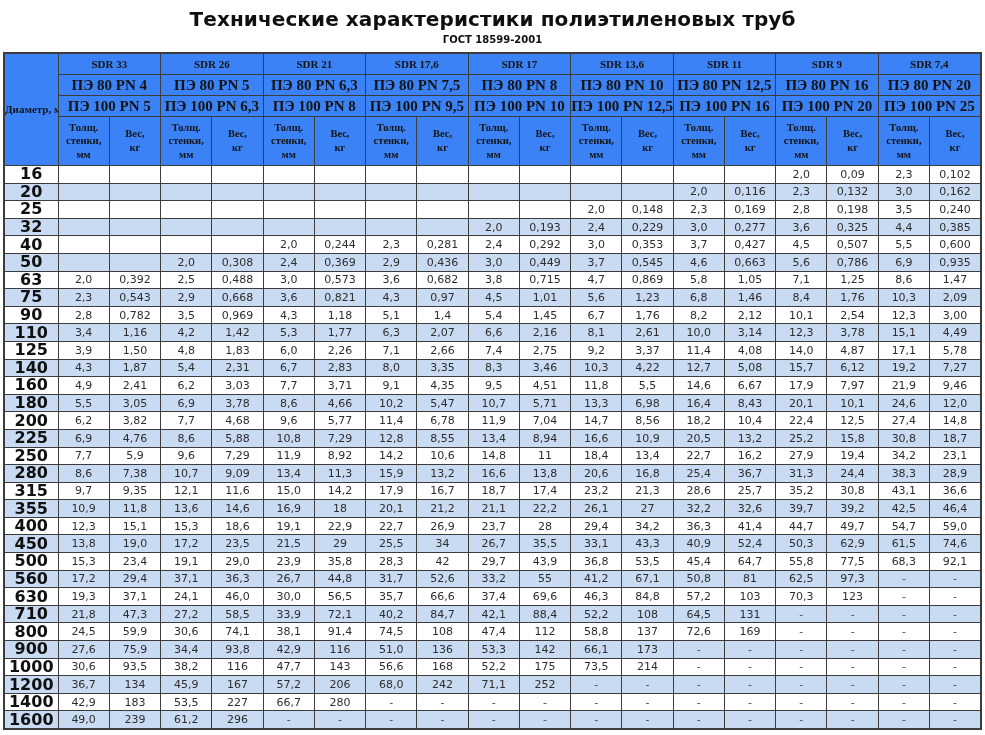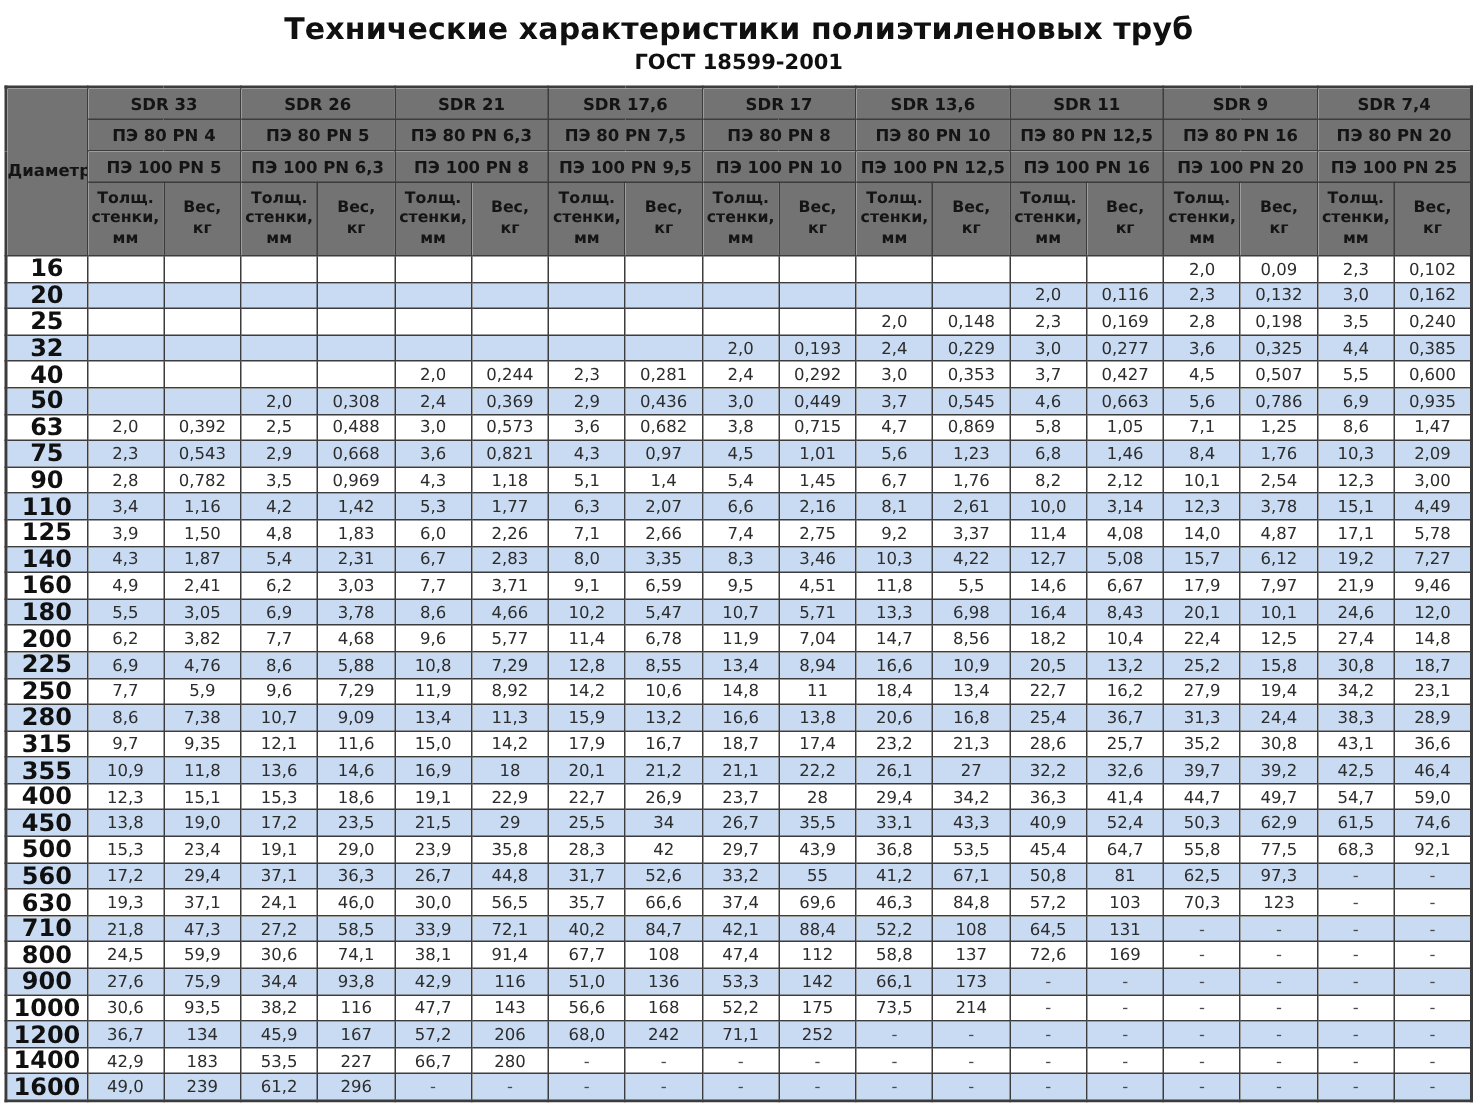--- a/index.html
+++ b/index.html
@@ -6,36 +6,36 @@
   body {
     width:985px; height:735px; background:#ffffff; overflow:hidden;
     font-family:"DejaVu Sans","Liberation Sans",sans-serif;
     -webkit-font-smoothing:antialiased;
   }
   .title {
     text-align:center; font-size:20px; font-weight:bold; color:#101010;
     margin:7px 0 3px 0; letter-spacing:0.1px;
   }
   .subtitle {
-    text-align:center; font-size:14px; font-weight:bold; color:#101010;
+    text-align:center; font-size:10px; font-weight:bold; color:#101010;
     margin:0 0 7px 0;
   }
   table.spec {
     border-collapse:collapse; table-layout:fixed;
     margin-left:3px; width:979px;
     border:2px solid #3c3c3c;
   }
   .spec th, .spec td {
     border:1px solid #3c3c3c;
     text-align:center; vertical-align:middle;
     padding:0; overflow:hidden; white-space:nowrap;
   }
-  .spec thead th { background:#737373; font-weight:bold; color:#141414; }
+  .spec thead th { background:#3b82f6; font-weight:bold; color:#141414;font-family:Liberation Serif, serif; }
   .sdr-row th   { height:20px; font-size:11px; }
-  .pe-row th    { height:20px; font-size:11px; }
+  .pe-row th    { height:20px; font-size:15px; }
   .sub-row th   { height:48px; font-size:10.5px; line-height:1.3; white-space:pre-line; }
   .diam-h       { font-size:11px; white-space:pre-line; line-height:1.3; }
   .spec tbody td { height:16.6px; font-size:11px; line-height:1; color:#2d2d2d; }
   .spec tbody td.diam { font-weight:bold; color:#101010; font-size:16px; }
   .spec tbody tr.alt td { background:#c9dbf2; }
   .spec td.dash { color:#4a4a4a; }
   .grp { border-left:3px double #3c3c3c; }
   col.c-diam { width:54px; }
 </style>
 </head>
@@ -406,21 +406,21 @@
         </tr>
         <tr>
           <td class="diam">160</td>
           <td class="grp">4,9</td>
           <td>2,41</td>
           <td class="grp">6,2</td>
           <td>3,03</td>
           <td class="grp">7,7</td>
           <td>3,71</td>
           <td class="grp">9,1</td>
-          <td>6,59</td>
+          <td>4,35</td>
           <td class="grp">9,5</td>
           <td>4,51</td>
           <td class="grp">11,8</td>
           <td>5,5</td>
           <td class="grp">14,6</td>
           <td>6,67</td>
           <td class="grp">17,9</td>
           <td>7,97</td>
           <td class="grp">21,9</td>
           <td>9,46</td>
@@ -699,21 +699,21 @@
           <td class="dash">-</td>
         </tr>
         <tr>
           <td class="diam">800</td>
           <td class="grp">24,5</td>
           <td>59,9</td>
           <td class="grp">30,6</td>
           <td>74,1</td>
           <td class="grp">38,1</td>
           <td>91,4</td>
-          <td class="grp">67,7</td>
+          <td class="grp">74,5</td>
           <td>108</td>
           <td class="grp">47,4</td>
           <td>112</td>
           <td class="grp">58,8</td>
           <td>137</td>
           <td class="grp">72,6</td>
           <td>169</td>
           <td class="grp dash">-</td>
           <td class="dash">-</td>
           <td class="grp dash">-</td>

